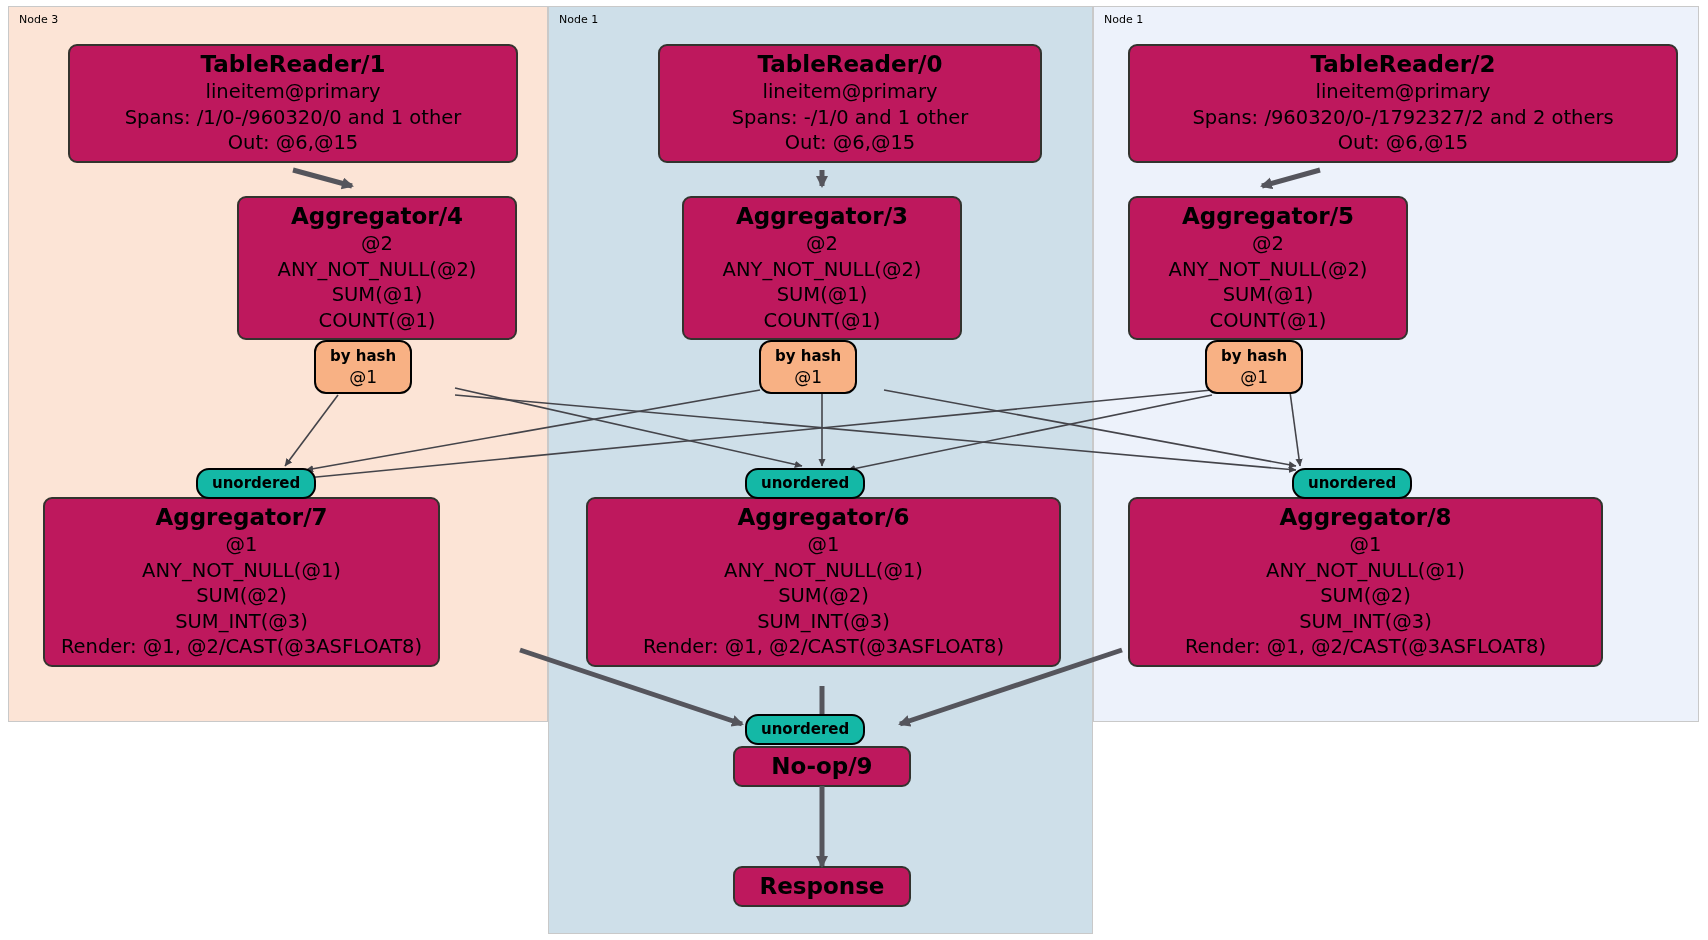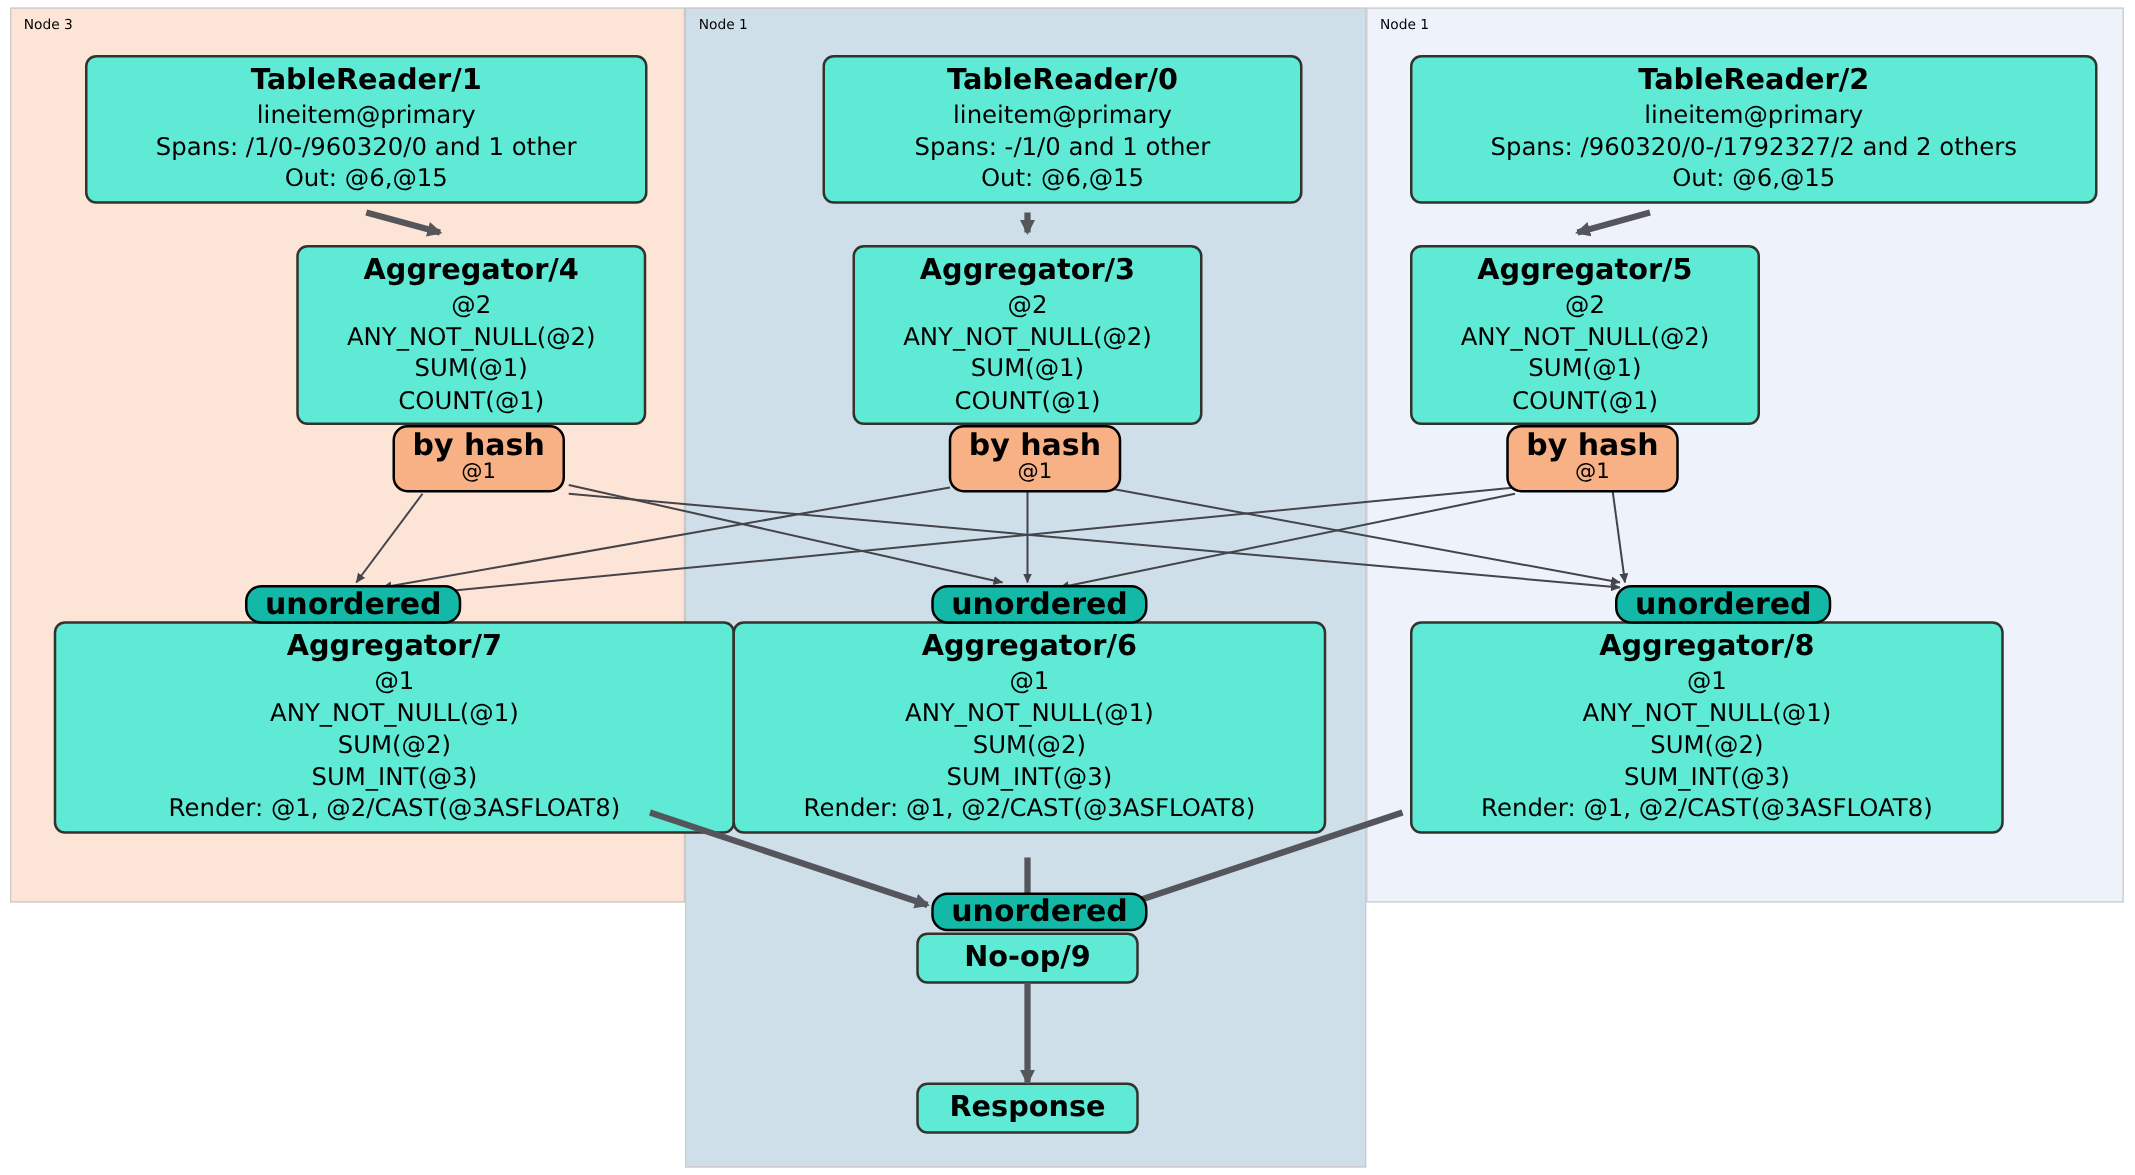--- a/index.html
+++ b/index.html
@@ -32,21 +32,21 @@
     white-space: nowrap;
   }
   #panel-node3 { left: 8px;    top: 6px;  width: 540px;  height: 716px; background: #fce4d6; }
   #panel-node1 { left: 548px;  top: 6px;  width: 545px;  height: 928px; background: #cedfe9; }
   #panel-node2 { left: 1093px; top: 6px;  width: 606px;  height: 716px; background: #edf2fb; }
 
   
   .box {
     position: absolute;
     box-sizing: border-box;
-    background: #5eead4;
+    background: #be185d;
     border: 2px solid #33332e;
     border-radius: 9px;
     text-align: center;
     color: #000;
     font-size: 19.5px;
     line-height: 25.5px;
     padding: 4px 8px 5px 8px;
     white-space: nowrap;
   }
   .box .title {
@@ -63,21 +63,21 @@
     box-sizing: border-box;
     border: 2px solid #000;
     text-align: center;
     color: #000;
     white-space: nowrap;
     z-index: 6;
   }
   .badge .b-title {
     display: block;
     font-weight: bold;
-    font-size: 24px;
+    font-size: 15px;
     line-height: 22px;
   }
   .badge .b-sub {
     display: block;
     font-size: 17px;
     line-height: 21px;
   }
   .badge-hash {
     background: #f8b184;
     border-radius: 12px;
@@ -208,21 +208,21 @@
   <div class="badge badge-unordered" style="left:196px; top:468px;">
     <span class="b-title">unordered</span>
   </div>
   <div class="badge badge-unordered" style="left:745px; top:468px;">
     <span class="b-title">unordered</span>
   </div>
   <div class="badge badge-unordered" style="left:1292px; top:468px;">
     <span class="b-title">unordered</span>
   </div>
 
-  <div class="box" id="agg7" style="left:43px; top:497px; width:545px;">
+  <div class="box" id="agg7" style="left:43px; top:497px; width:397px;">
     <span class="title">Aggregator/7</span>
     <span class="line">@1</span>
     <span class="line">ANY_NOT_NULL(@1)</span>
     <span class="line">SUM(@2)</span>
     <span class="line">SUM_INT(@3)</span>
     <span class="line">Render: @1, @2/CAST(@3ASFLOAT8)</span>
   </div>
 
   <div class="box" id="agg6" style="left:586px; top:497px; width:475px;">
     <span class="title">Aggregator/6</span>

